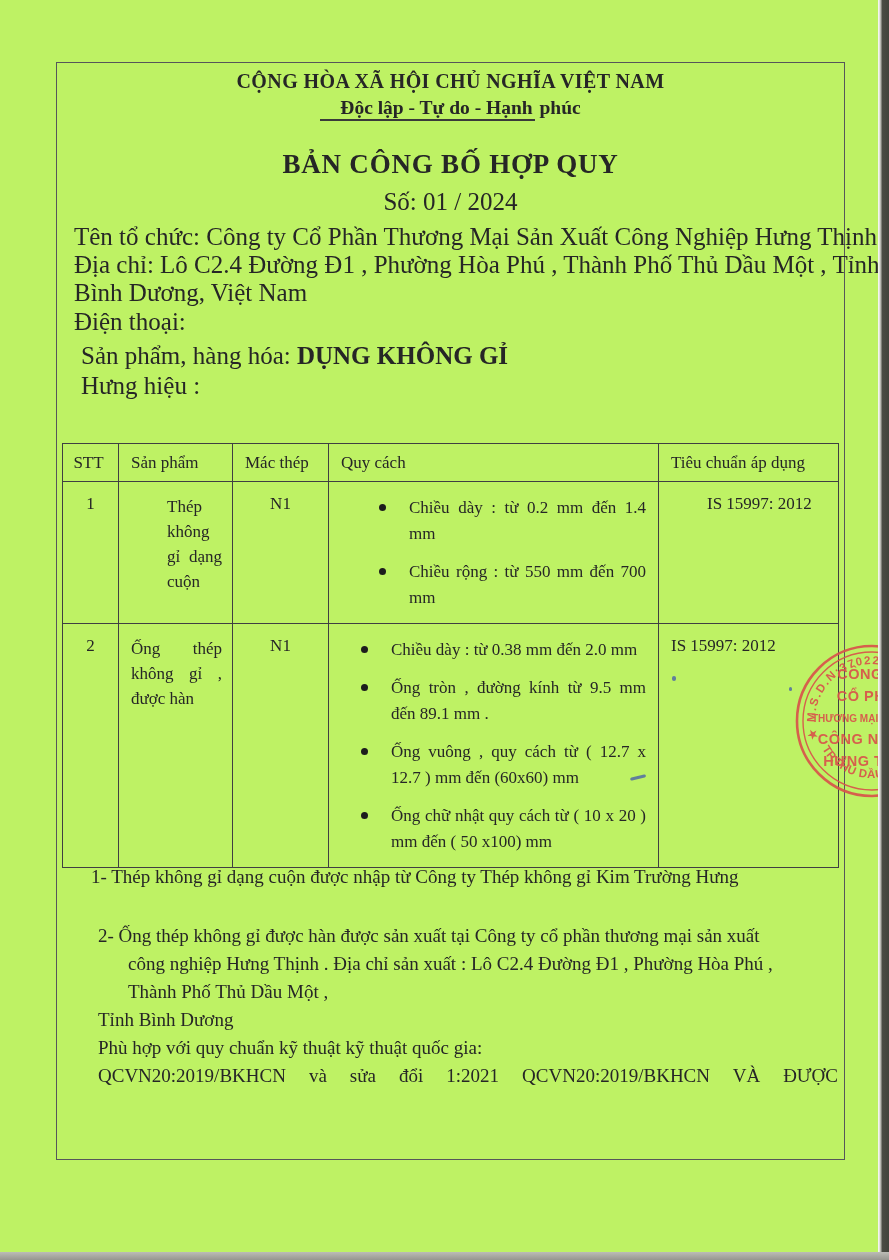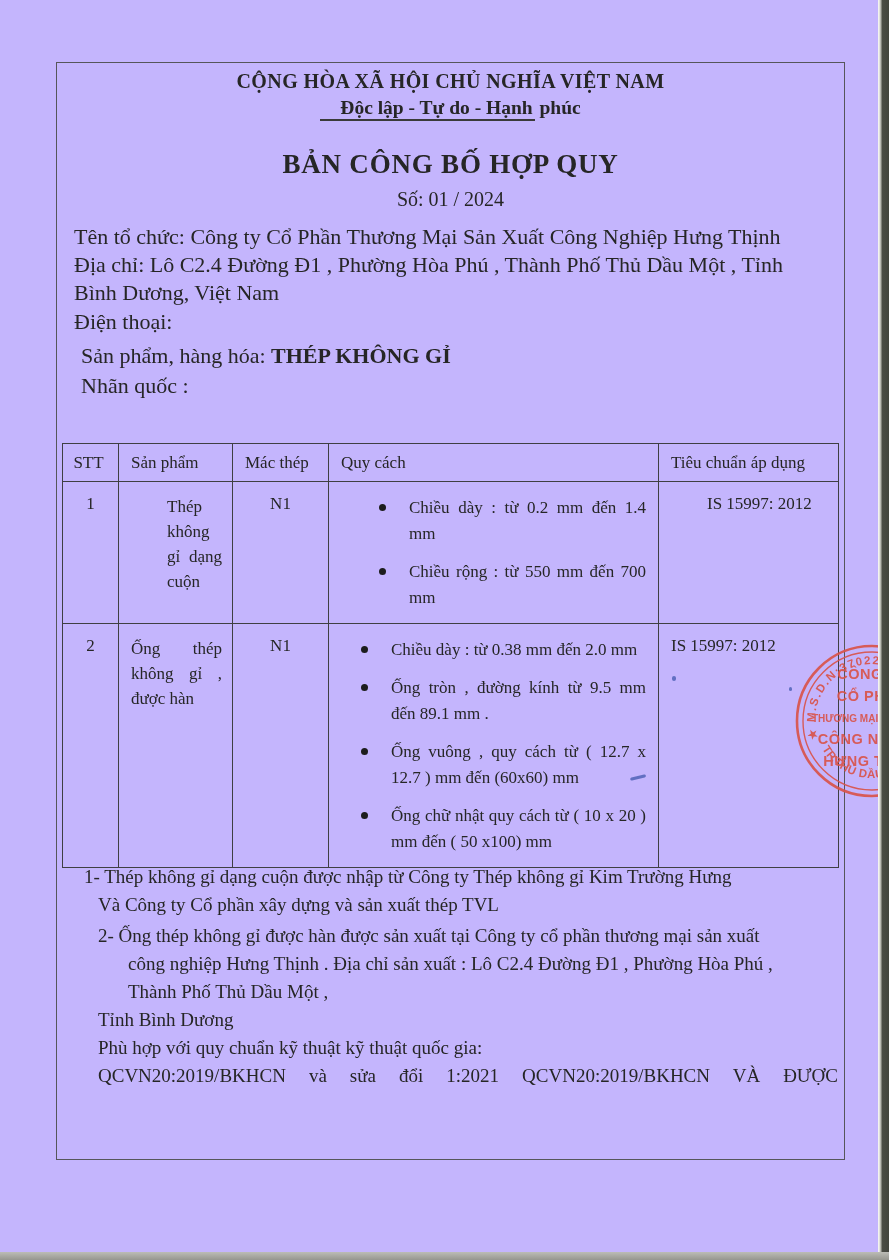--- a/index.html
+++ b/index.html
@@ -1,33 +1,33 @@
 <!DOCTYPE html>
 <html><head>
 <meta charset="utf-8">
 <style>
   * { margin:0; padding:0; box-sizing:border-box; }
   html,body { width:889px; }
   body { font-family:"Liberation Serif", serif; background:#ffffff; }
   .scan {
     position:relative; width:889px; height:1260px;
-    background:#c4b5fd; overflow:hidden; color:#262626;
+    background:#bef264; overflow:hidden; color:#262626;
   }
   .page-border {
     position:absolute; left:56px; top:62px; width:789px; height:1098px;
     border:1.6px solid #56565a; background:transparent;
   }
   .abs { position:absolute; }
   .ctr { left:56px; width:789px; text-align:center; }
   .hdr1 { top:70px; font-size:20px; font-weight:bold; letter-spacing:.4px; }
   .hdr2 { top:97px; font-size:19.5px; font-weight:bold; }
   .hdr2 .u { border-bottom:2.2px solid #3a3a3a; padding:0 2px 1px 20px; }
   .title { top:149px; font-size:27px; font-weight:bold; letter-spacing:.8px; }
-  .docnum { top:188px; font-size:20px; }
-  .bodyline { font-size:22px; line-height:24px; white-space:nowrap; }
+  .docnum { top:188px; font-size:25px; }
+  .bodyline { font-size:25px; line-height:24px; white-space:nowrap; }
   .o1 { left:74px; }  .o2 { left:81px; }
   .notes-line { font-size:19px; line-height:24px; white-space:nowrap; }
   .just { white-space:normal; text-align:justify; text-align-last:justify; }
   strong { font-weight:bold; }
 
   table.spec {
     position:absolute; left:62px; top:443px; width:776px;
     border-collapse:collapse; table-layout:fixed;
     font-size:17px; color:#262626;
   }
@@ -73,22 +73,22 @@
   <div class="abs ctr title">BẢN CÔNG BỐ HỢP QUY</div>
 
   <div class="abs ctr hdr2"><span class="u">Độc lập - Tự do - Hạnh</span> <span>phúc</span></div>
   <div class="abs ctr docnum">Số: 01 / 2024</div>
 
   <div class="abs bodyline o1" style="top:225px">Tên tổ chức: Công ty Cổ Phần Thương Mại Sản Xuất Công Nghiệp Hưng Thịnh</div>
   <div class="abs bodyline o1" style="top:253px">Địa chỉ: Lô C2.4 Đường Đ1 , Phường Hòa Phú , Thành Phố Thủ Dầu Một , Tỉnh</div>
   <div class="abs bodyline o1" style="top:281px">Bình Dương, Việt Nam</div>
   <div class="abs bodyline o1" style="top:310px">Điện thoại:</div>
 
-  <div class="abs bodyline o2" style="top:344px"><span>Sản phẩm, hàng hóa: </span><strong>THÉP KHÔNG GỈ</strong></div>
-  <div class="abs bodyline o2" style="top:374px">Nhãn quốc :</div>
+  <div class="abs bodyline o2" style="top:344px"><span>Sản phẩm, hàng hóa: </span><strong>DỤNG KHÔNG GỈ</strong></div>
+  <div class="abs bodyline o2" style="top:374px">Hưng hiệu :</div>
 
   <table class="spec">
     <colgroup>
         <col style="width:56px">
         <col style="width:114px">
         <col style="width:96px">
         <col style="width:330px">
         <col style="width:180px">
       </colgroup>
     <tbody>
@@ -117,22 +117,21 @@
         <div class="bullet"><span class="dot"></span><span>Chiều dày : từ 0.38 mm đến 2.0 mm</span></div>
         <div class="bullet"><span class="dot"></span><span>Ống tròn , đường kính từ 9.5 mm đến 89.1 mm .</span></div>
         <div class="bullet"><span class="dot"></span><span>Ống vuông , quy cách từ ( 12.7 x 12.7 ) mm đến (60x60) mm</span></div>
         <div class="bullet"><span class="dot"></span><span>Ống chữ nhật quy cách từ ( 10 x 20 ) mm đến ( 50 x100) mm</span></div>
       </td>
       <td class="tc">IS 15997: 2012</td>
     </tr>
   </tbody>
     </table>
 
-  <div class="abs notes-line" style="left:84px; top:865px">1-  Thép không gỉ dạng cuộn được nhập từ Công ty Thép không gỉ Kim Trường Hưng</div>
-  <div class="abs notes-line" style="left:98px; top:893px">Và Công ty Cổ phần xây dựng và sản xuất thép TVL</div>
+  <div class="abs notes-line" style="left:91px; top:865px">1-  Thép không gỉ dạng cuộn được nhập từ Công ty Thép không gỉ Kim Trường Hưng</div>
   <div class="abs notes-line" style="left:98px; top:924px">2-  Ống thép không gỉ được hàn được sản xuất tại Công ty cổ phần thương mại sản xuất</div>
   <div class="abs notes-line" style="left:128px; top:952px">công nghiệp Hưng Thịnh . Địa chỉ sản xuất : Lô C2.4 Đường Đ1 , Phường Hòa Phú ,</div>
   <div class="abs notes-line" style="left:128px; top:980px">Thành Phố Thủ Dầu Một ,</div>
   <div class="abs notes-line" style="left:98px; top:1008px">Tỉnh Bình Dương</div>
   <div class="abs notes-line" style="left:98px; top:1036px">Phù hợp với quy chuẩn kỹ thuật kỹ thuật quốc gia:</div>
   <div class="abs notes-line just" style="left:98px; top:1064px; width:740px">QCVN20:2019/BKHCN và sửa đổi 1:2021 QCVN20:2019/BKHCN VÀ ĐƯỢC</div>
 
   <svg class="stamp" width="200" height="200" viewBox="0 0 200 200">
     <circle cx="100" cy="100" r="75" fill="none" stroke="#d9544b" stroke-width="2.6"></circle>
     <circle cx="100" cy="100" r="69" fill="none" stroke="#d9544b" stroke-width="1.4"></circle>

